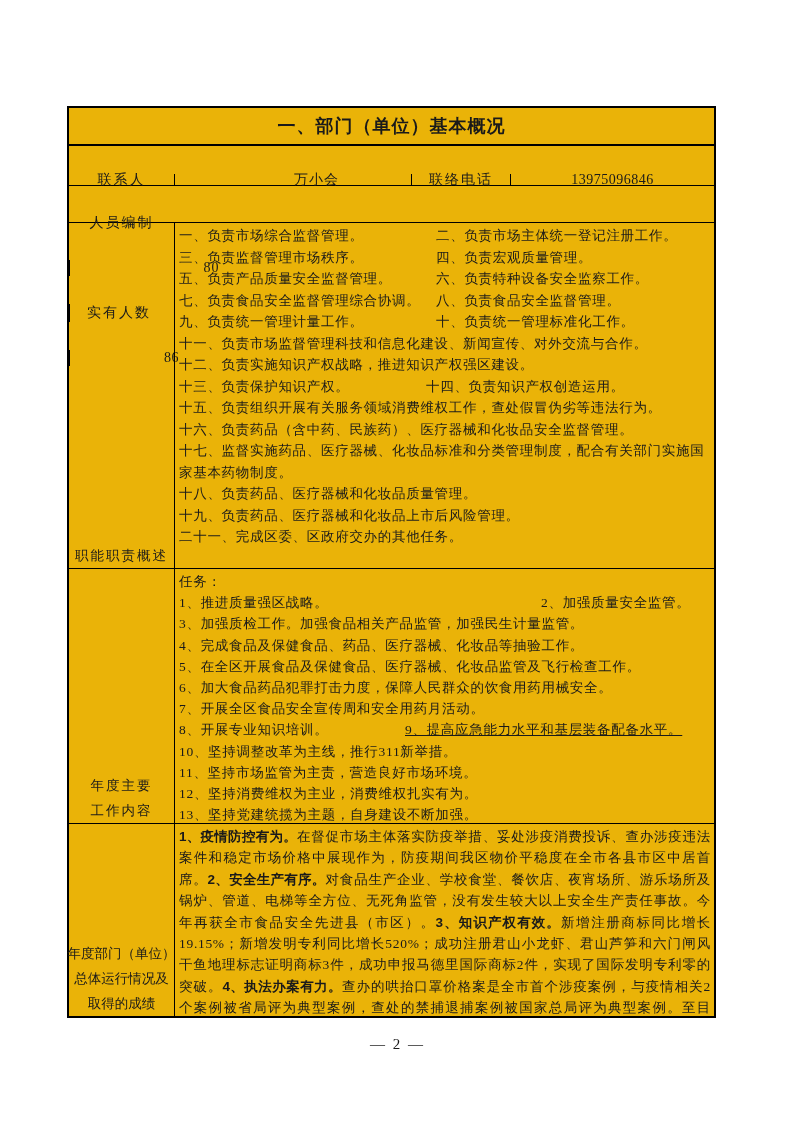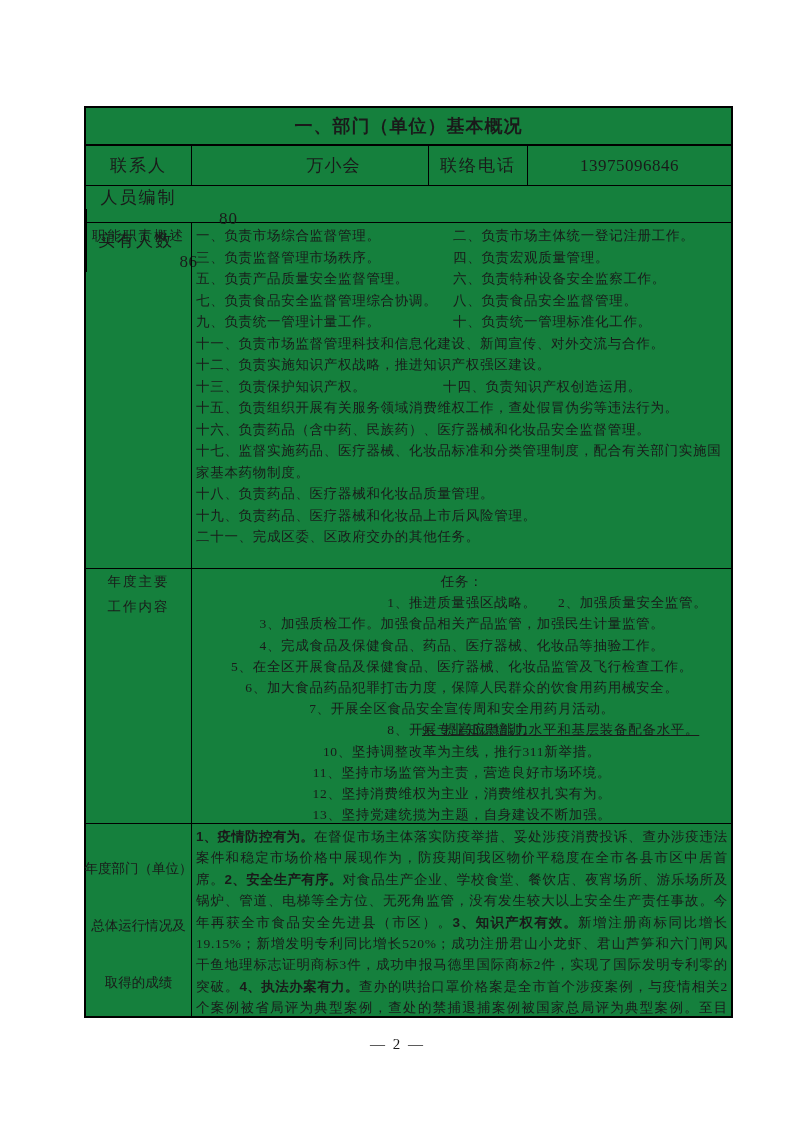--- a/index.html
+++ b/index.html
@@ -1,49 +1,49 @@
 <!DOCTYPE html>
 <html><head>
 <meta charset="utf-8">
 <style>
   html,body{margin:0;padding:0;}
   body{width:793px;height:1122px;background:#ffffff;position:relative;
        font-family:"Liberation Serif","DejaVu Serif",serif;color:#1a1a1a;}
   .page{position:absolute;inset:0;background:#fff;}
 
-  .doc-table{position:absolute;left:84px;top:106px;width:649px;
-             border:2px solid #000;box-sizing:border-box;background:#15803d;}
+  .doc-table{position:absolute;left:67px;top:106px;width:649px;
+             border:2px solid #000;box-sizing:border-box;background:#eab308;}
   .row{display:flex;box-sizing:border-box;}
   .row + .row{border-top:1px solid #000;}
   .title-row{height:36px;align-items:center;justify-content:center;}
   .title-row .ttl{font-family:"Liberation Sans","DejaVu Sans",sans-serif;
                   font-weight:bold;font-size:18px;letter-spacing:1px;}
   .r2{height:41px;border-top-width:2px !important;}
   .r3{height:37px;flex-direction:column;}
   .cell{display:flex;align-items:center;justify-content:center;
-        box-sizing:border-box;font-size:17px;}
+        box-sizing:border-box;font-size:14px;margin-top:28px;}
   .cell + .cell{border-left:1px solid #000;}
   .c1{width:105px;letter-spacing:2px;}
   .c2{width:237px;letter-spacing:1px;padding-left:47px;}
   .c3{width:99px;letter-spacing:2px;}
   .c4{width:204px;letter-spacing:0.5px;}
 
   .sec-duties{height:346px;}
   .sec-annual{height:255px;}
   .sec-achv{height:193px;}
   .labelcell{width:105px;display:flex;flex-direction:column;
-             align-items:center;justify-content:flex-start;font-size:13.5px;
+             align-items:center;justify-content:flex-end;font-size:13.5px;
              box-sizing:border-box;}
   .labelcell .lline{letter-spacing:2px;line-height:25px;white-space:nowrap;}
-  .labelcell .lline.tight{letter-spacing:0;margin-top:32px;}
+  .labelcell .lline.tight{letter-spacing:0;}
   .content{flex:1;border-left:1px solid #000;box-sizing:border-box;
            padding:2px 3px 0 4px;font-size:13.5px;letter-spacing:0.7px;
            overflow:hidden;}
   .sec-duties .cline{line-height:21.5px;}
-  .sec-annual .cline{line-height:21.2px;text-align:center;}
+  .sec-annual .cline{line-height:21.2px;}
   .pair{position:relative;white-space:nowrap;}
   .pair .r{position:absolute;top:0;white-space:nowrap;}
   .ra{left:257px;} .rb{left:247px;} .rc{left:362px;} .rd{left:226px;text-decoration:underline;}
 
   .achv-par{line-height:21.4px;text-align:justify;}
   .bseg{font-family:"Liberation Sans","DejaVu Sans",sans-serif;
         font-weight:bold;letter-spacing:0.2px;}
 
   .pageno{position:absolute;left:73px;top:1036px;width:649px;
           text-align:center;font-size:15px;letter-spacing:2px;}

